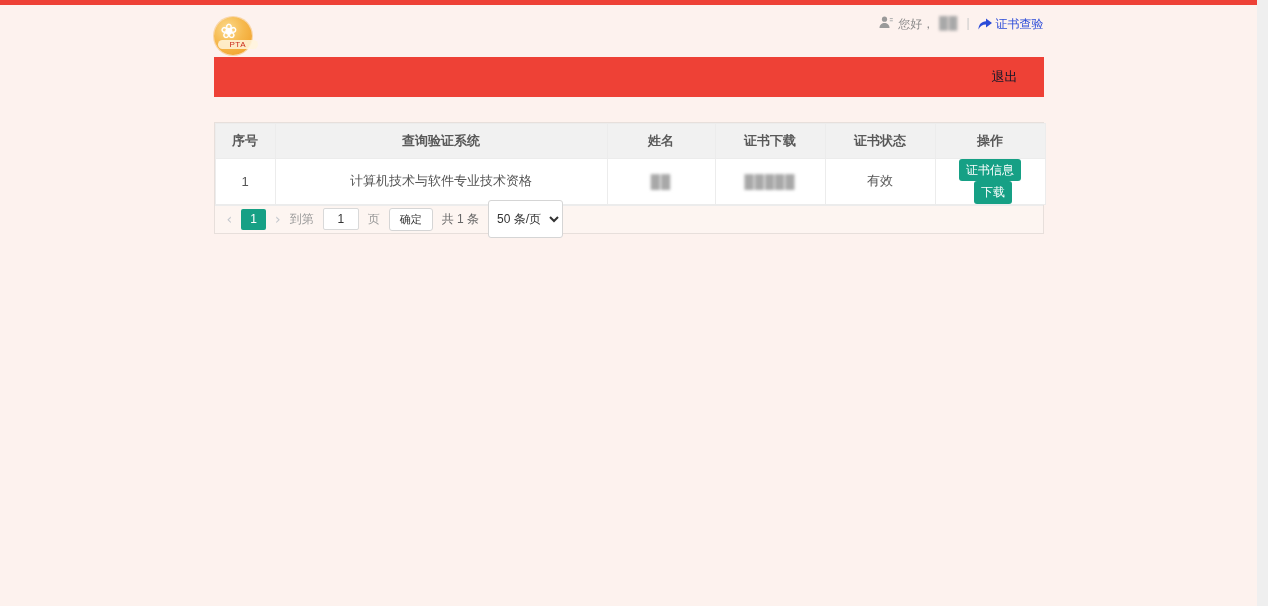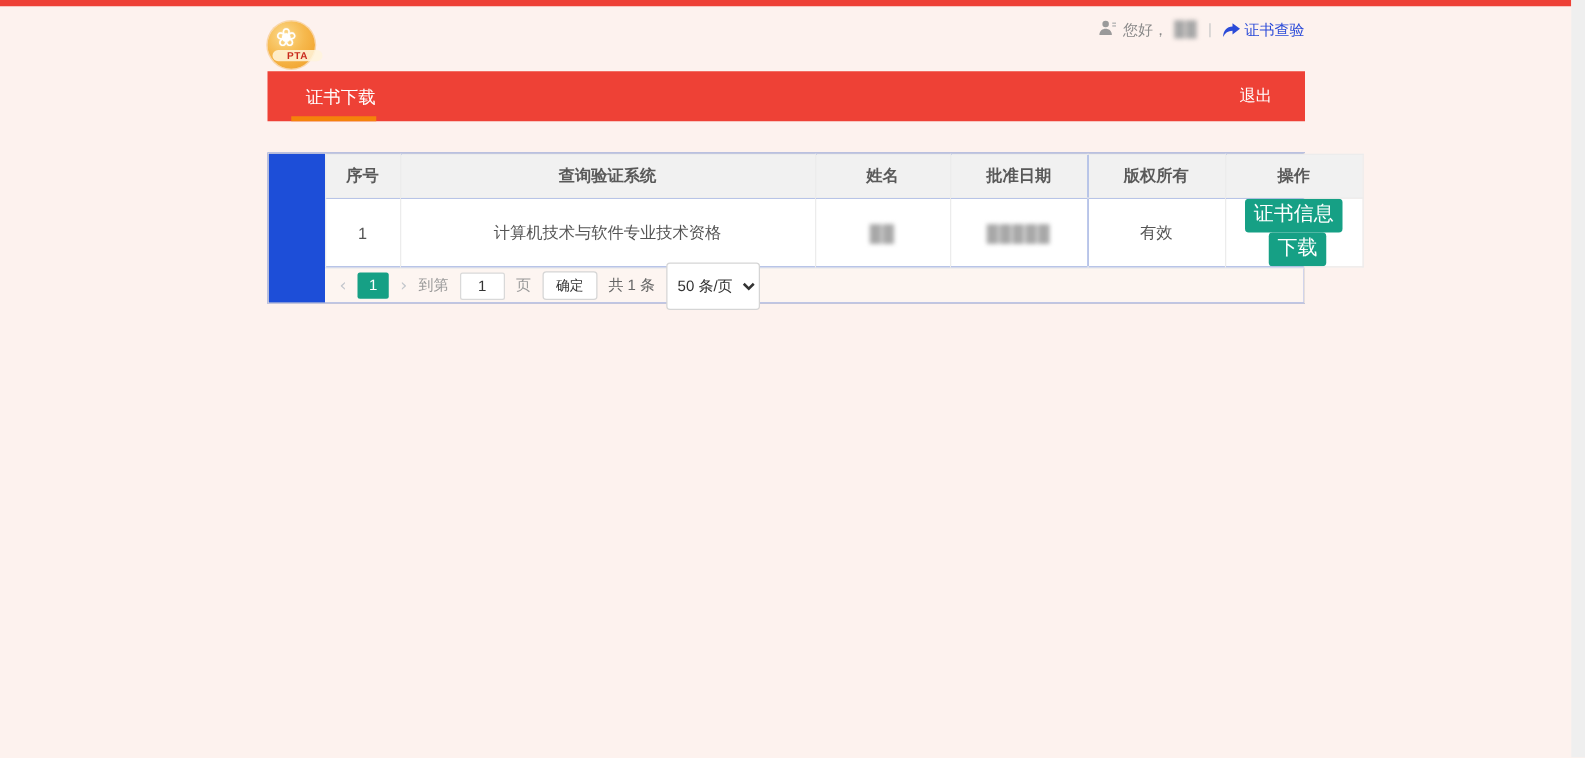--- a/index.html
+++ b/index.html
@@ -24,53 +24,53 @@
     background:radial-gradient(circle at 35% 30%, #fbd98a 0%, #f6b94e 45%, #ef9b22 100%);
     position:relative; flex:0 0 auto;
     box-shadow:0 0 0 1px rgba(240,160,40,.35);
   }
   .logo .flame {
     position:absolute; left:7px; top:4px; font-size:20px; color:#fff; line-height:1;
     text-shadow:0 0 1px rgba(255,255,255,.8);
   }
   .logo .pta {
     position:absolute; left:4px; bottom:6px;
-    font-size:8px; font-weight:bold; color:#c92a1d;
+    font-size:8px; font-weight:normal; color:#c92a1d;
     background:rgba(255,244,220,.85); border-radius:5px; padding:0 12px; line-height:9px;
     letter-spacing:.5px;
   }
   .site-title { font-size:22px; font-weight:bold; color:#4c4c4c; margin-left:8px; letter-spacing:1px; }
   .site-title .accent { color:#e8432f; }
 
   .user-bar { display:flex; align-items:flex-start; margin-top:4px; font-size:12px; color:#8a8a8a; gap:5px; height:16px; }
   .user-icon svg { display:block; }
   .masked { color:#a8a8a8; filter:blur(1.6px); letter-spacing:1px; user-select:none; }
   .sep { color:#c9c9c9; margin:0 3px; }
   .verify-link { display:flex; align-items:center; gap:4px; color:#2b4bd8; text-decoration:none; cursor:pointer; font-size:12px; }
   .share-icon svg { display:block; }
 
   
   .navbar { height:40px; background:#ee4136; display:flex; align-items:center; position:relative; }
   .nav-tab { position:relative; height:40px; line-height:40px; padding:0 32px 0 31px; color:#fff; font-size:14px; cursor:pointer; }
   .nav-indicator { position:absolute; left:19px; bottom:0; width:68px; height:4px; background:#f5820b; }
-  .logout { margin-left:auto; color:#ffffff; font-size:13px; padding-right:26px; cursor:pointer; }
+  .logout { margin-left:auto; color:#0f172a; font-size:13px; padding-right:26px; cursor:pointer; }
 
   
-  .table-card { margin-top:25px; border:1px solid #e7dfdb; background:#1d4ed8;padding-left:45px; }
+  .table-card { margin-top:25px; border:1px solid #e7dfdb; background:#c2410c; }
   table.data { width:100%; border-collapse:collapse; table-layout:fixed; }
   table.data th, table.data td {
     border:1px solid #ececec; font-size:13px; color:#555; text-align:center; overflow:hidden;
   }
   table.data th { background:#f1f1f1; height:35px; font-weight:bold; color:#595959; }
   table.data td { height:38px; background:#fff; }
   .col-0{width:60px}.col-1{width:332px}.col-2{width:108px}.col-3{width:110px}.col-4{width:110px}.col-5{width:110px}
   .btn-teal {
-    display:inline-block; background:#16a085; color:#fff; font-size:16px;
+    display:inline-block; background:#16a085; color:#fff; font-size:12px;
     padding:4px 7px; border-radius:3px; border:none; cursor:pointer; line-height:1.2;
-    font-family:Liberation Mono, monospace;
+    font-family:Liberation Serif, serif;
   }
   .btn-teal + .btn-teal { margin-left:6px; }
 
   
   .pager {
     display:flex; align-items:center; height:28px; padding:0 12px; gap:9px;
     font-size:12px; color:#9a9a9a; background:#fdf5f1; border-top:1px solid #ececec;
   }
   .chevron { color:#c2c6cc; font-size:14px; line-height:1; cursor:pointer; font-family:"DejaVu Sans",sans-serif; }
   .page-num {
@@ -131,44 +131,40 @@
             <svg width="14" height="13" viewBox="0 0 14 13">
                 <path d="M8 0.5 L14 5 L8 9.5 L8 6.6 C4.5 6.6 2 8.2 0.5 11.5 C0.5 6.5 3.5 3.4 8 3.2 Z" fill="#2b4bd8"></path>
               </svg>
           </span>
           <span>证书查验</span>
         </a>
       </div>
     </div>
 
     <div class="navbar">
-      <div class="nav-tab">
-        <span>证书下载</span>
-        <span class="nav-indicator"></span>
-      </div>
       <div class="logout">退出</div>
     </div>
 
     <div class="table-card">
       <table class="data">
         <colgroup>
           <col class="col-0">
             <col class="col-1">
             <col class="col-2">
             <col class="col-3">
             <col class="col-4">
             <col class="col-5">
         </colgroup>
         <thead>
           <tr>
             <th>序号</th>
             <th>查询验证系统</th>
             <th>姓名</th>
-            <th>批准日期</th>
-            <th>版权所有</th>
+            <th>证书下载</th>
+            <th>证书状态</th>
             <th>操作</th>
           </tr>
         </thead>
         <tbody>
           <tr>
             <td>1</td>
             <td>计算机技术与软件专业技术资格</td>
             <td><span class="masked">██</span></td>
             <td><span class="masked">█████</span></td>
             <td>有效</td>

